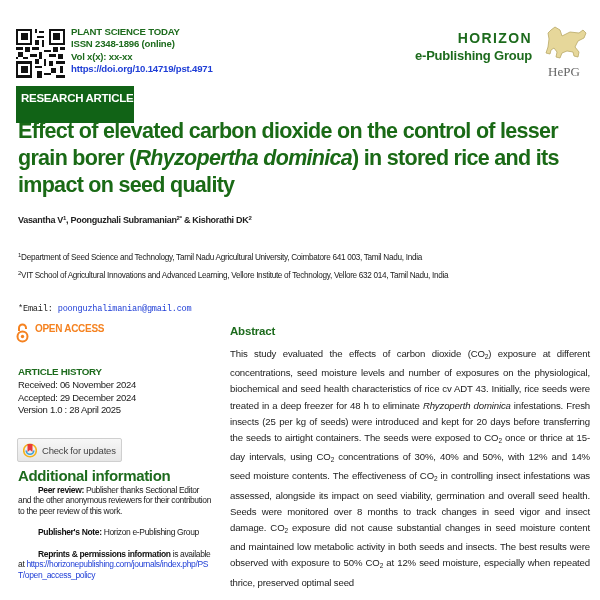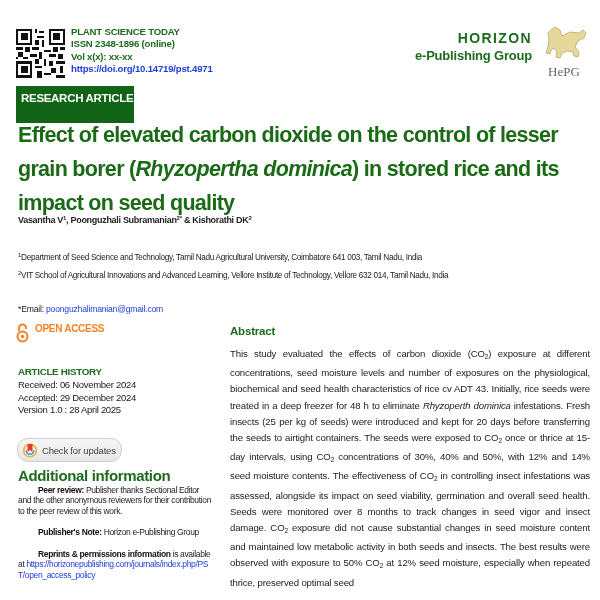--- a/index.html
+++ b/index.html
@@ -11,40 +11,40 @@
     .journal-meta .green { color: #1d6b1d; }
     .journal-meta .link { color: #1f3ed6; }
 
     .publisher { position: absolute; right: 68px; top: 30px; text-align: right; font-weight: bold; color: #1d6b1d; }
     .publisher .p1 { font-size: 14px; letter-spacing: 1.4px; line-height: 17px; }
     .publisher .p2 { font-size: 13px; line-height: 17px; letter-spacing: -0.2px; }
     .hepg { position: absolute; left: 535px; top: 24px; width: 58px; height: 58px; }
 
     .badge { position: absolute; left: 16px; top: 86px; width: 118px; height: 37px; background: #116316; color: #fff; font-size: 11.5px; font-weight: bold; line-height: 24px; padding-left: 5px; letter-spacing: -0.3px; }
 
-    .title { position: absolute; left: 18px; top: 118px; width: 575px; font-size: 21.5px; line-height: 34px; font-weight: bold; color: #1a6a16; letter-spacing: -0.7px; }
+    .title { position: absolute; left: 18px; top: 118px; width: 575px; font-size: 21.5px; line-height: 27px; font-weight: bold; color: #1a6a16; letter-spacing: -0.7px; }
     .title i { font-style: italic; }
 
     .authors { position: absolute; left: 18px; top: 215px; font-size: 9px; font-weight: bold; color: #222; letter-spacing: -0.3px; }
     .affil { position: absolute; left: 18px; font-size: 8.2px; color: #222; letter-spacing: -0.3px; }
     .affil.a1 { top: 252px; }
     .affil.a2 { top: 270px; }
     sup { font-size: 6px; vertical-align: 3px; }
 
-    .email { position: absolute; left: 18px; top: 304px; font-size: 8.6px; color: #222; letter-spacing: -0.2px; }
+    .email { position: absolute; left: 18px; top: 304px; font-size: 8.6px; color: #222; letter-spacing: -0.2px; font-family: Liberation Mono, monospace; }
     .email .link { color: #1f3ed6; }
 
     .oa { position: absolute; left: 16px; top: 323px; height: 22px; display: flex; align-items: flex-start; }
     .oa svg { width: 13px; height: 20px; }
     .oa span { margin-left: 6px; color: #f58220; font-weight: bold; font-size: 10px; letter-spacing: -0.3px; }
 
     .history { position: absolute; left: 18px; top: 366px; font-size: 9.5px; line-height: 12.3px; color: #222; letter-spacing: -0.3px; }
     .history .h { color: #1d6b1d; font-weight: bold; font-size: 9.8px; margin-bottom: 1px; }
 
-    .cfu { position: absolute; left: 17px; top: 438px; width: 105px; height: 24px; border: 1px solid #cfcfcf; border-radius: 11px; background: linear-gradient(#f7f7f7, #e6e6e6); display: flex; align-items: center; padding-left: 5px; }
+    .cfu { position: absolute; left: 17px; top: 438px; width: 105px; height: 24px; border: 1px solid #cfcfcf; border-radius: 2px; background: linear-gradient(#f7f7f7, #e6e6e6); display: flex; align-items: center; padding-left: 5px; }
     .cfu svg { width: 14px; height: 16px; }
     .cfu span { margin-left: 5px; font-size: 9.5px; color: #444; letter-spacing: -0.2px; }
 
     .addl { position: absolute; left: 18px; top: 471px; width: 195px; font-size: 8.5px; line-height: 10.5px; color: #222; letter-spacing: -0.35px; }
     .addl .h { color: #1d6b1d; font-weight: bold; font-size: 15px; margin-bottom: 3px; }
     .addl b { color: #111; margin-left: 20px; }
     .addl .link { color: #1f3ed6; }
     .addl p { margin-bottom: 11px; }
 
     .abstract-h { position: absolute; left: 230px; top: 325px; font-size: 11.5px; font-weight: bold; color: #1d6b1d; letter-spacing: -0.2px; }

